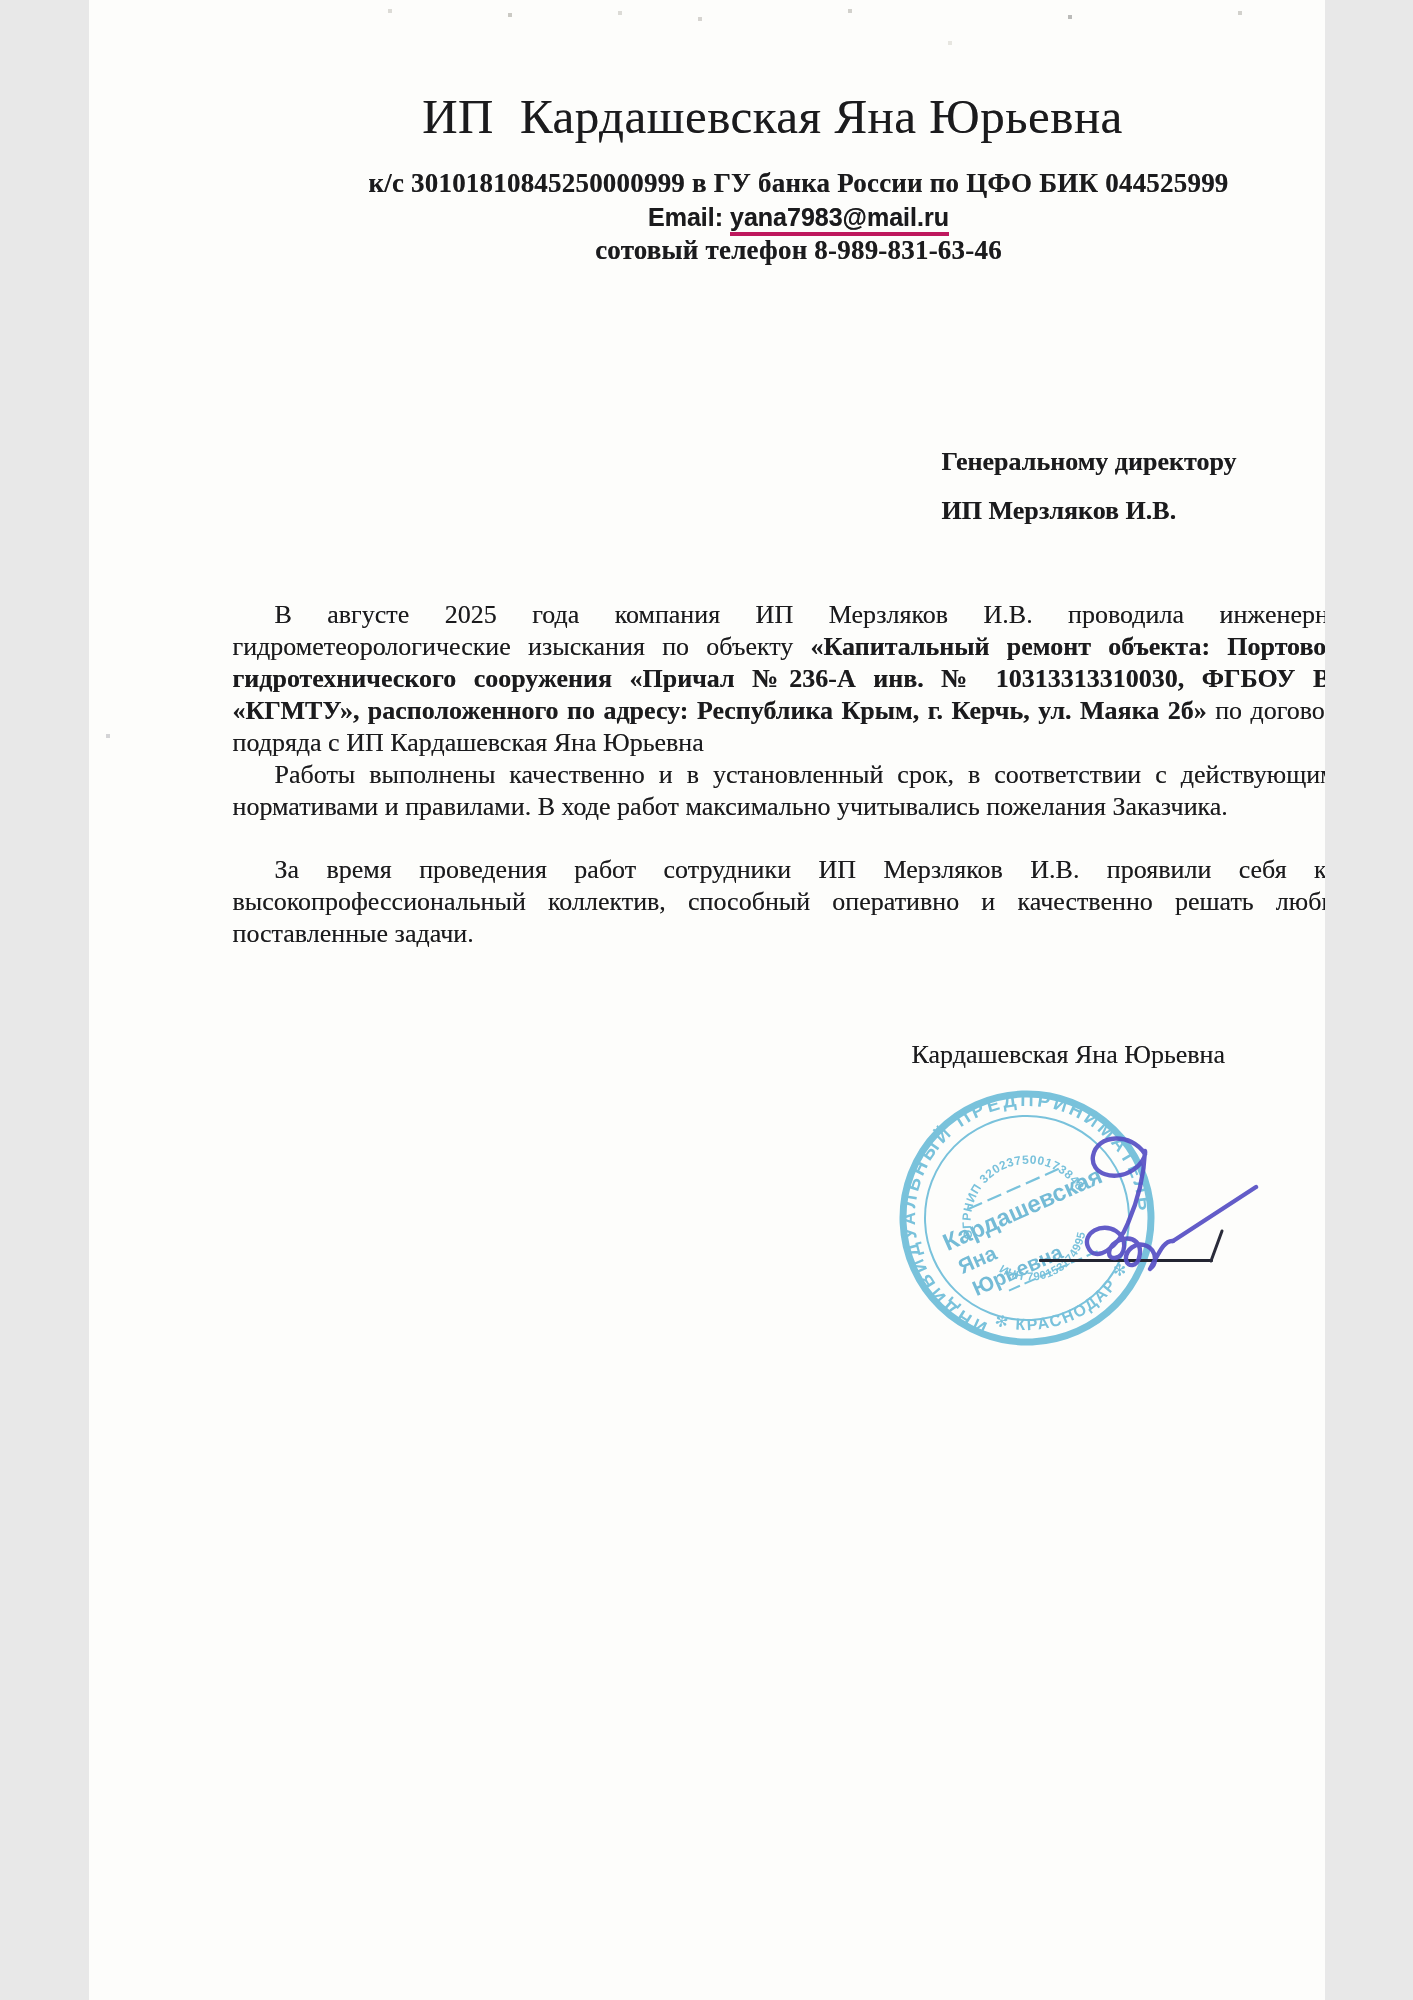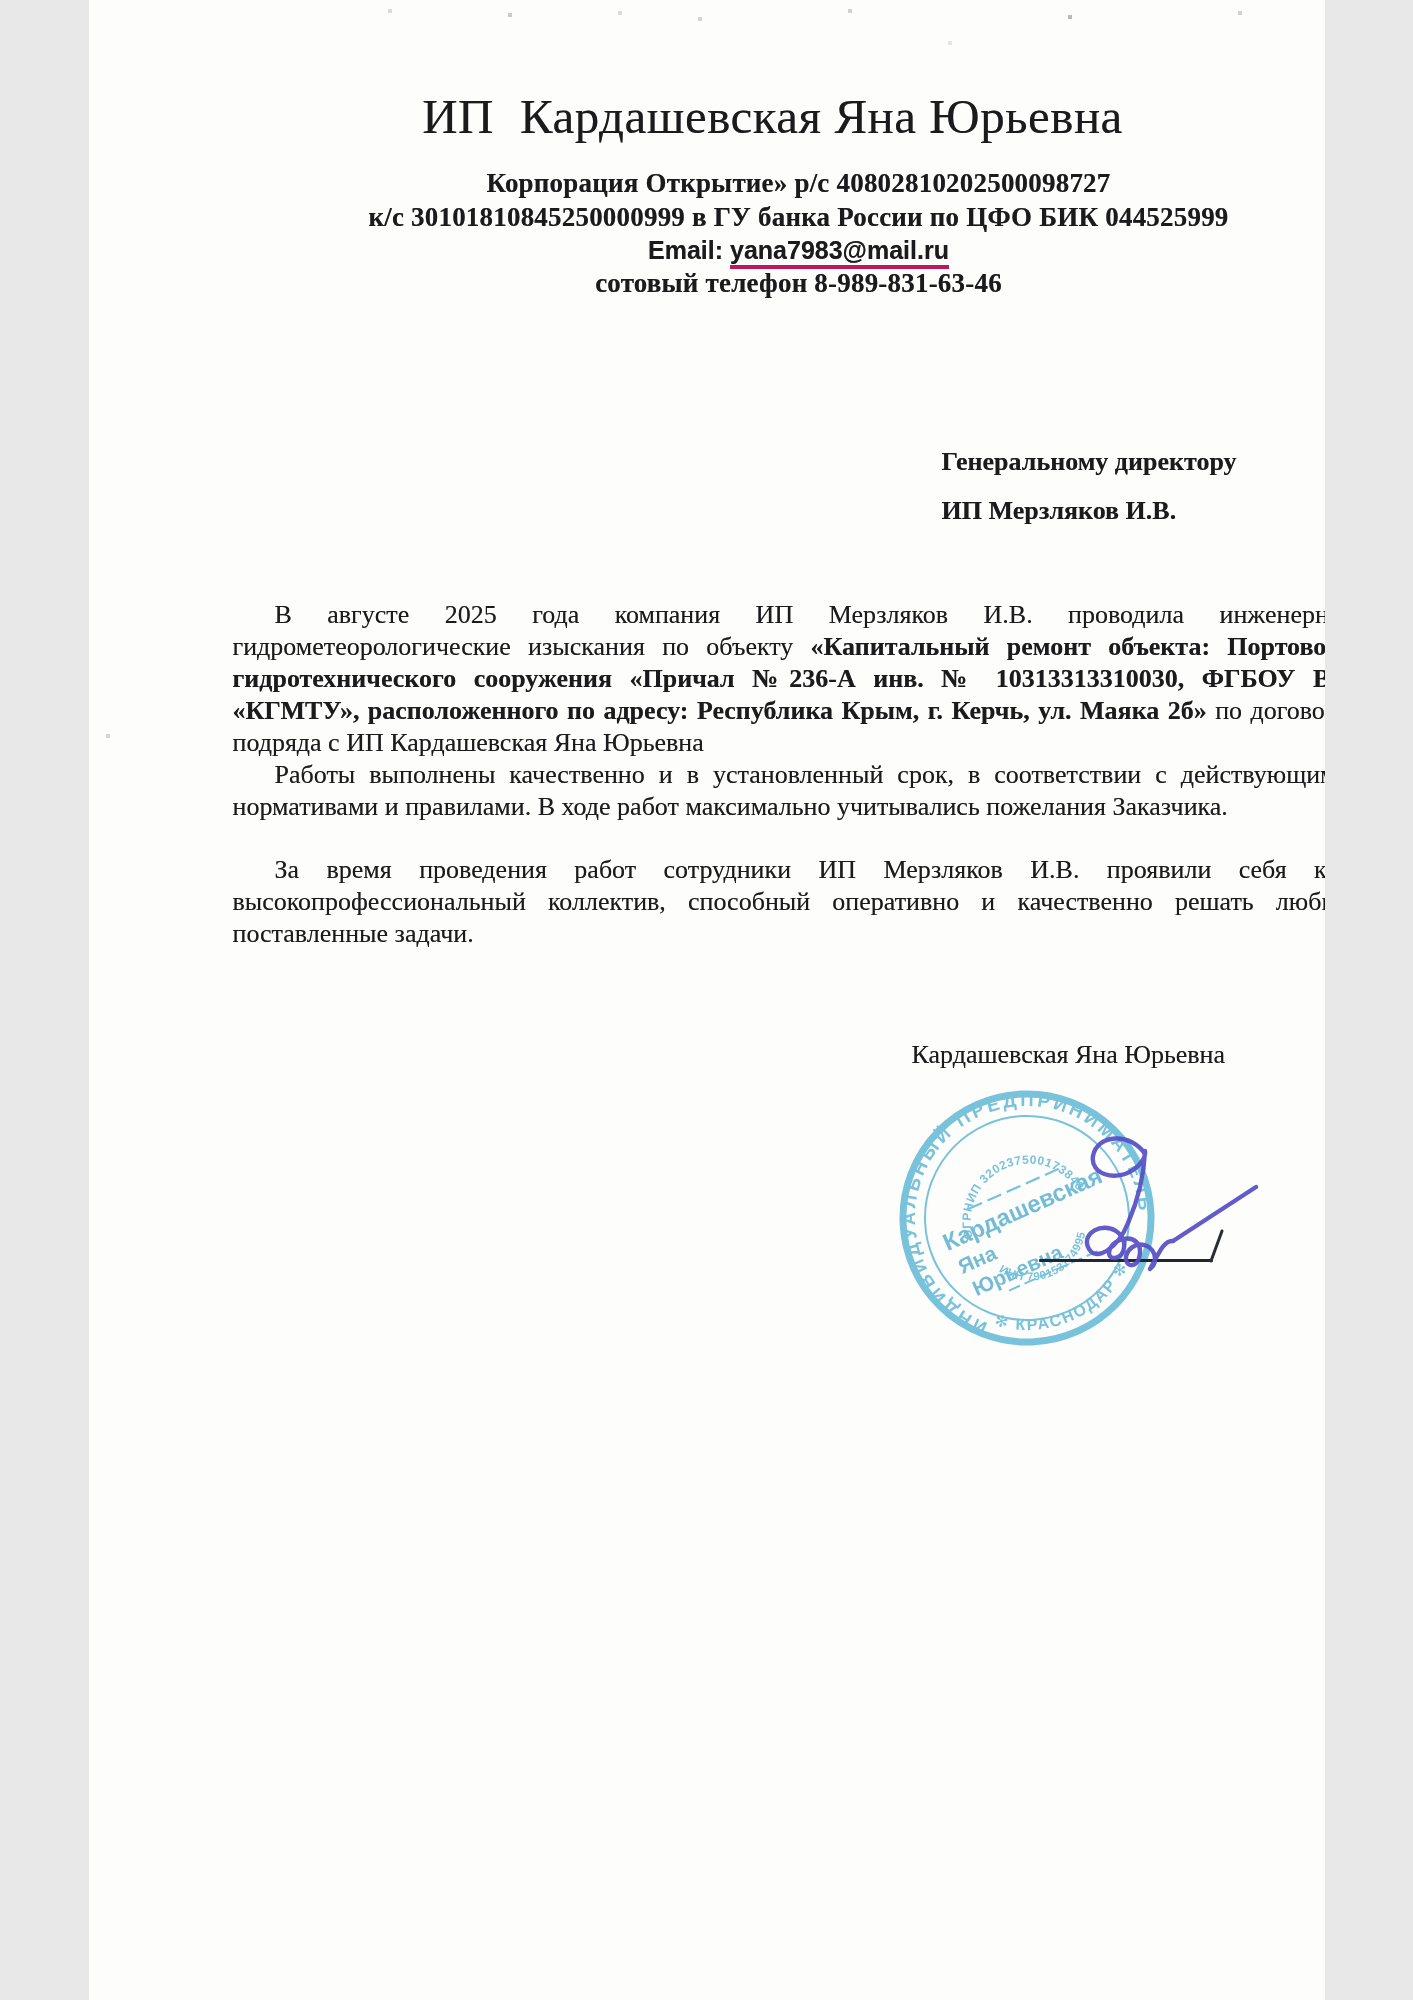--- a/index.html
+++ b/index.html
@@ -46,21 +46,20 @@
 </style>
 </head>
 <body>
 
 <div class="page">
 
   <div class="speckles"></div>
 
   <div class="header txt-soft">
     <h1 class="doc-title"><span class="t-prefix">ИП</span><span>Кардашевская Яна Юрьевна</span></h1>
-    <div class="hline">Корпорация Открытие» р/с 40802810202500098727</div>
     <div class="hline">к/с 30101810845250000999 в ГУ банка России по ЦФО БИК 044525999</div>
     <div class="hline-email"><span>Email:</span> <span class="email-value">yana7983@mail.ru</span></div>
     <div class="hline">сотовый телефон 8-989-831-63-46</div>
   </div>
 
   <div class="addressee txt-soft">
     <div class="a1">Генеральному директору</div>
     <div class="a2">ИП Мерзляков И.В.</div>
   </div>
 

